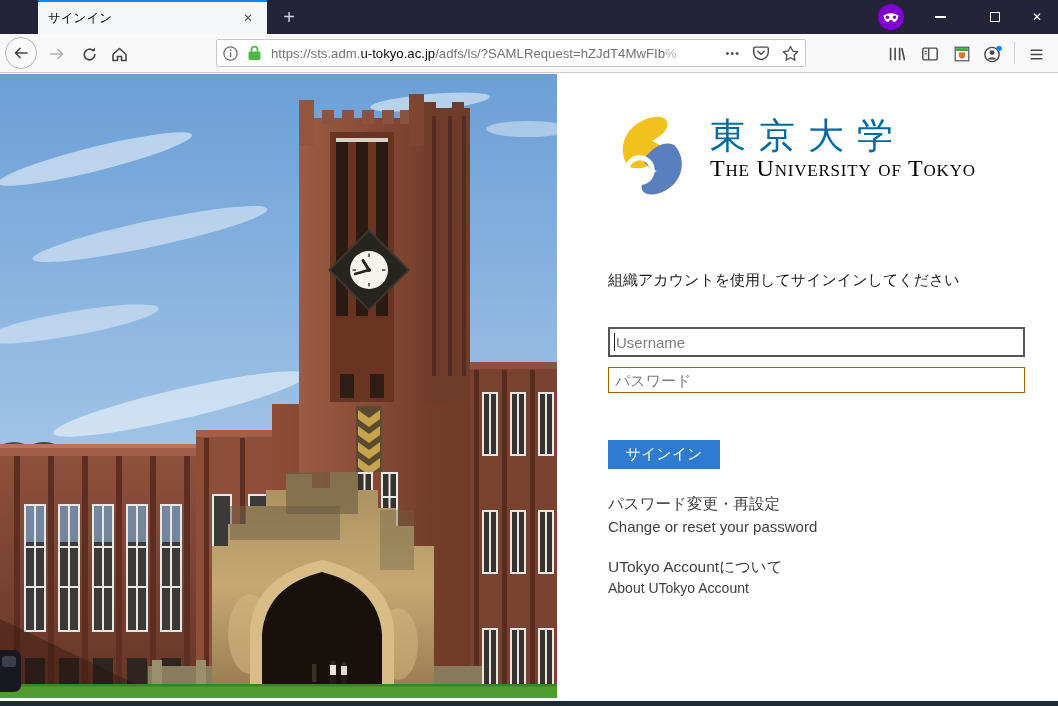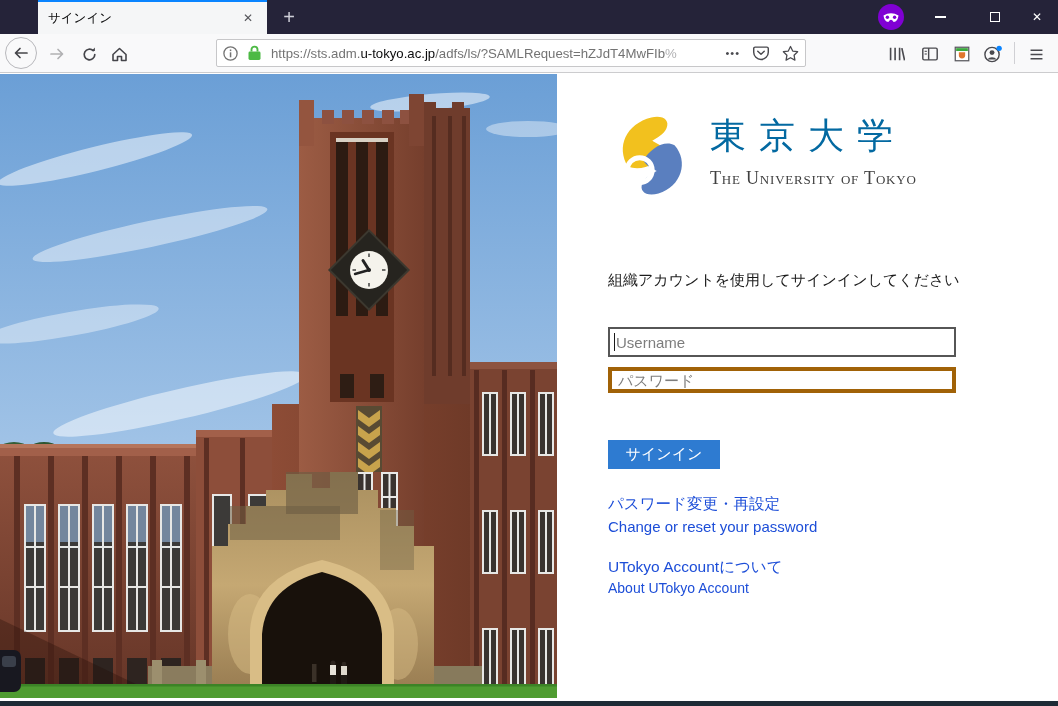--- a/index.html
+++ b/index.html
@@ -42,31 +42,31 @@
 
   
   .content { position:absolute; left:0; top:74px; width:1058px; height:627px; background:#fff; }
   .photo { position:absolute; left:0; top:0; width:557px; height:624px; }
   .bottom-strip { position:absolute; left:0; top:701px; width:1058px; height:5px; background:#1e2b36; }
 
   .panel { position:absolute; left:557px; top:0; width:501px; height:627px; background:#fff; }
   .logo { position:absolute; left:55px; top:34px; display:flex; }
   .logo-text { margin-left:14px; padding-top:10px; }
   .logo-title { font-family:Liberation Sans, sans-serif; font-size:36px; color:#0369a1; letter-spacing:13px; line-height:1.0; white-space:nowrap; }
-  .logo-sub { font-family:"Liberation Serif", serif; font-variant:small-caps; font-size:18px; letter-spacing:0.8px; color:#404040; margin-top:14px; white-space:nowrap; }
+  .logo-sub { font-family:"Liberation Serif", serif; font-variant:small-caps; font-size:24px; letter-spacing:0.8px; color:#000000; margin-top:1px; white-space:nowrap; }
   .instruction { position:absolute; left:51px; top:197px; font-size:15px; color:#1b1b1b;font-family:Liberation Mono, monospace; }
-  .field { position:absolute; left:51px; width:348px; font-size:15px; font-family:"Liberation Sans",sans-serif;
+  .field { position:absolute; left:51px; width:417px; font-size:15px; font-family:"Liberation Sans",sans-serif;
            padding:0 6px; background:#fff; outline:none; }
   .field::placeholder { color:#7d7d7d; opacity:1; }
   .user-field { top:253px; height:30px; border:2px solid #565656; }
-  .pass-field { top:293px; height:26px; border:4px solid #a16207; }
+  .pass-field { top:293px; height:26px; border:1px solid #a16207; }
   .caret { position:absolute; left:57px; top:259px; width:1px; height:18px; background:#1a1a1a; }
   .signin-btn { position:absolute; left:51px; top:366px; width:112px; height:29px; background:#2e7bd1;
                 color:#fff; font-size:15px; display:flex; align-items:center; justify-content:center; cursor:pointer; }
-  .plink { position:absolute; left:51px; color:#1d4ed8; cursor:pointer; white-space:nowrap; }
+  .plink { position:absolute; left:51px; color:#404040; cursor:pointer; white-space:nowrap; }
   .l1 { top:420px; font-size:15.5px; }
   .l2 { top:444px; font-size:15px; }
   .l3 { top:483px; font-size:15.5px; }
   .l4 { top:506px; font-size:14px; }
 
   svg { display:block; }
 </style>
 </head>
 <body>
 

